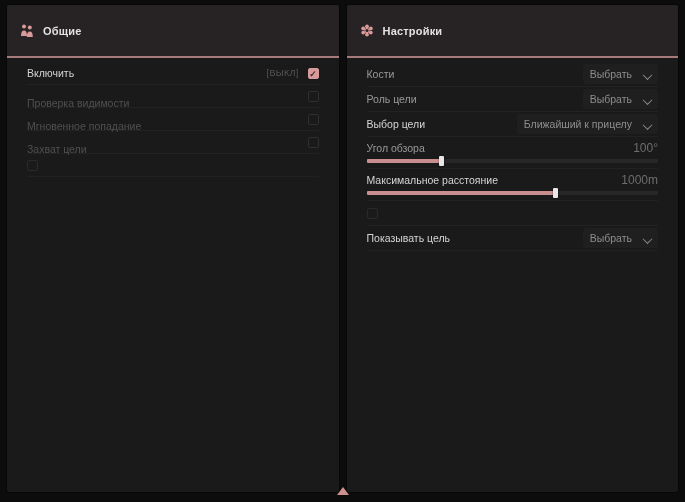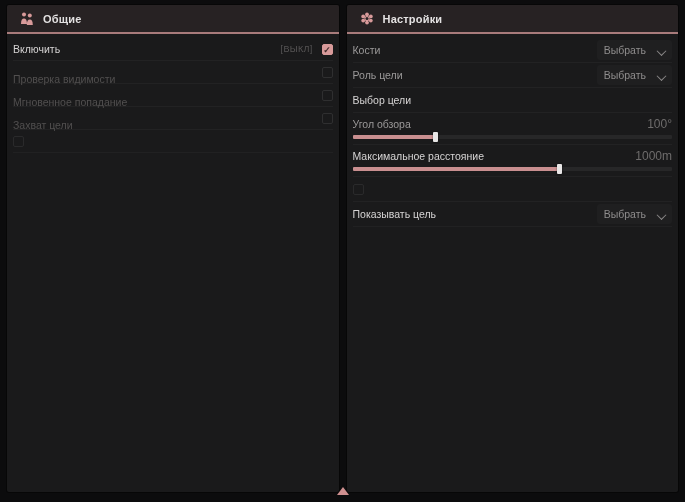--- a/index.html
+++ b/index.html
@@ -11,25 +11,25 @@
   }
   .wrap{position:absolute;left:7px;top:5px;width:671px;display:flex;gap:8px;}
   .panel{
     flex:1;height:487px;background:#1a1a1b;border-radius:2px;
     overflow:hidden;display:flex;flex-direction:column;
     box-shadow:0 0 0 1px rgba(0,0,0,0.4);
   }
   .panel-header{
     height:27px;flex:0 0 auto;background:#272223;
     border-bottom:2px solid #a87b7b;
-    display:flex;align-items:center;gap:9px;padding:0 13px;
+    display:flex;align-items:center;gap:9px;padding:12px 13px;
   }
   .panel-title{font-size:11px;font-weight:bold;color:#e4e2e2;letter-spacing:.2px;}
   .hicon{width:14px;height:13px;flex:0 0 auto;display:block;}
-  .panel-body{padding:4px 6px 0;}
+  .panel-body{padding:4px 20px 0;}
   .row{
     height:22px;display:flex;align-items:center;
     border-bottom:1px solid rgba(255,255,255,0.035);
   }
   .row-dd{height:24px;}
   .row-cb-r{height:24px;}
   .row-last{border-bottom:1px solid rgba(255,255,255,0.03);}
   .lbl{font-size:10.5px;color:#cfcfcf;flex:1 1 auto;white-space:nowrap;}
   .lbl.bright{color:#d6d4d4;}
   .lbl.med{color:#9b9999;}
@@ -152,20 +152,24 @@
       <div class="row row-dd">
         <span class="lbl med">Роль цели</span>
         <span class="dropdown">
           <span class="dd-value">Выбрать</span>
           <span class="chev"></span>
         </span>
       </div>
 
       <div class="row row-dd">
         <span class="lbl bright">Выбор цели</span>
+        <span class="dropdown">
+          <span class="dd-value">Ближайший к прицелу</span>
+          <span class="chev"></span>
+        </span>
       </div>
 
       <div class="row-slider">
         <div class="slider-head">
           <span class="lbl med">Угол обзора</span>
           <span class="slider-val">100°</span>
         </div>
         <div class="slider-track">
           <div class="slider-fill" style="width: 26%;">
             <div class="slider-thumb"></div>

